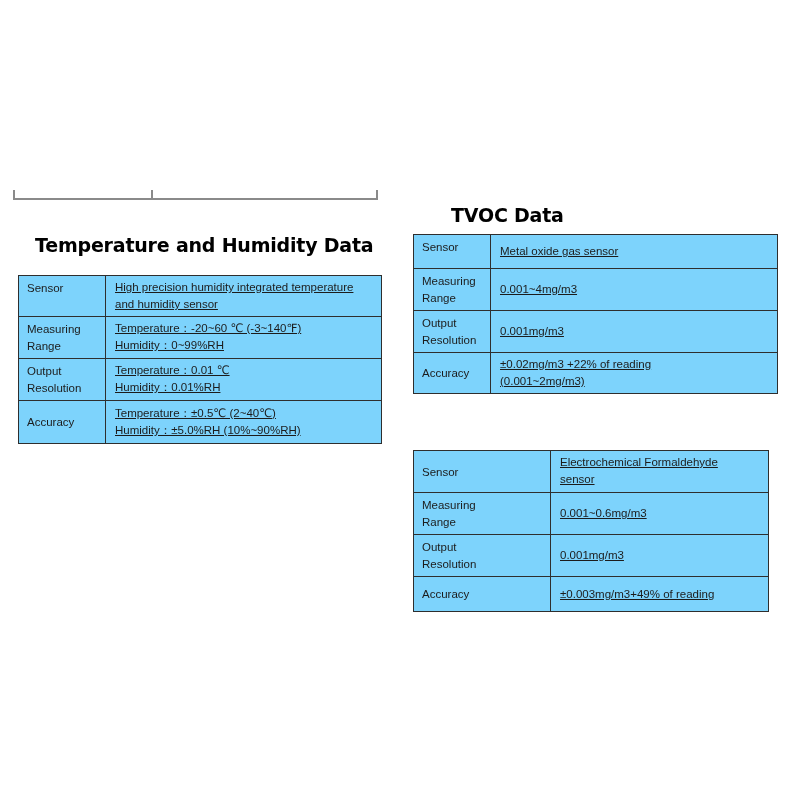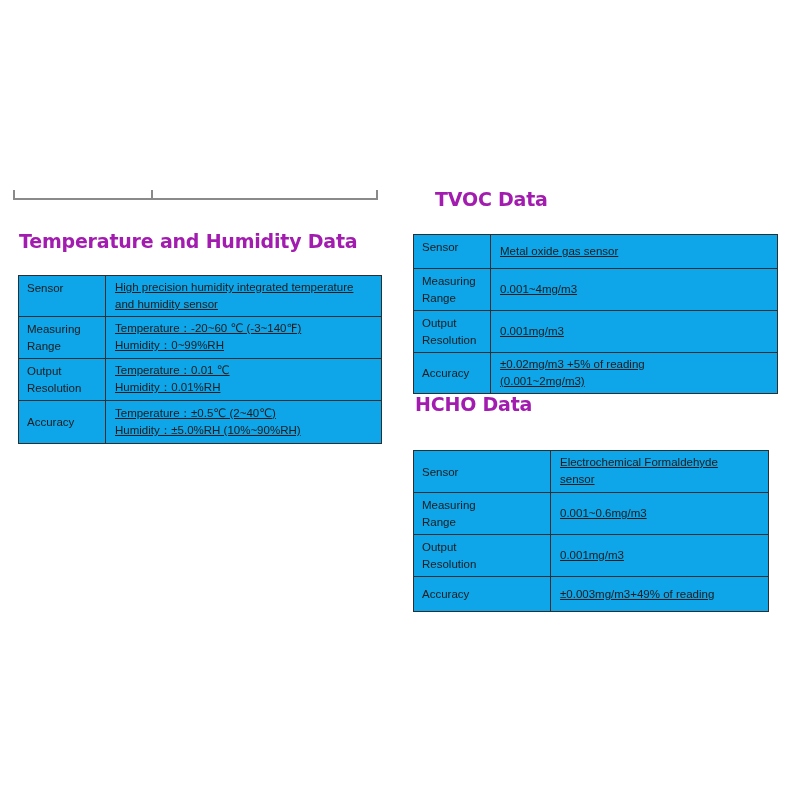--- a/index.html
+++ b/index.html
@@ -27,38 +27,38 @@
     width: 2px; height: 8px;
     background: #8a8a8a;
     top: 0;
   }
   .frag .tick.t-left  { left: 0; }
   .frag .tick.t-mid   { left: 138px; }
   .frag .tick.t-right { right: 0; }
 
   .section-heading {
     position: absolute;
-    margin: 0;
+    margin: 16px;
     font-family: "DejaVu Sans", sans-serif;
     font-weight: bold;
     font-size: 19px;
     line-height: 22px;
-    color: #a21caf;
+    color: #000000;
     letter-spacing: -0.2px;
     white-space: nowrap;
   }
-  .h-temphum { left: 19px;  top: 230px; }
+  .h-temphum { left: 19px;  top: 218px; }
   .h-tvoc    { left: 435px; top: 188px; }
   .h-hcho    { left: 415px; top: 393px; }
 
   table.spec-table {
     position: absolute;
     border-collapse: collapse;
     table-layout: fixed;
-    background: #0ea5e9;
+    background: #7dd3fc;
   }
   table.spec-table td {
     border: 1px solid #2e2e2e;
     font-size: 11.5px;
     color: #1c1c1c;
     overflow: hidden;
   }
   .cell-label { padding: 4px 3px 3px 8px; }
   .cell-value { padding: 3px 5px 3px 9px; text-decoration: underline; }
   .line { line-height: 17px; white-space: nowrap; }
@@ -165,28 +165,27 @@
       </td>
       <td class="cell-value">
         <div class="line">0.001mg/m3</div>
       </td>
     </tr>
     <tr style="height:30px">
       <td class="cell-label">
         <div class="line">Accuracy</div>
       </td>
       <td class="cell-value">
-        <div class="line">±0.02mg/m3 +5% of reading</div>
+        <div class="line">±0.02mg/m3 +22% of reading</div>
         <div class="line">(0.001~2mg/m3)</div>
       </td>
     </tr>
   </tbody>
     </table>
 
-  <h2 class="section-heading h-hcho">HCHO Data</h2>
 
   <table class="spec-table t-hcho">
     <colgroup>
         <col style="width:137px">
         <col style="width:218px">
       </colgroup>
     <tbody>
         <tr style="height:42px">
       <td class="cell-label">
         <div class="line">Sensor</div>

